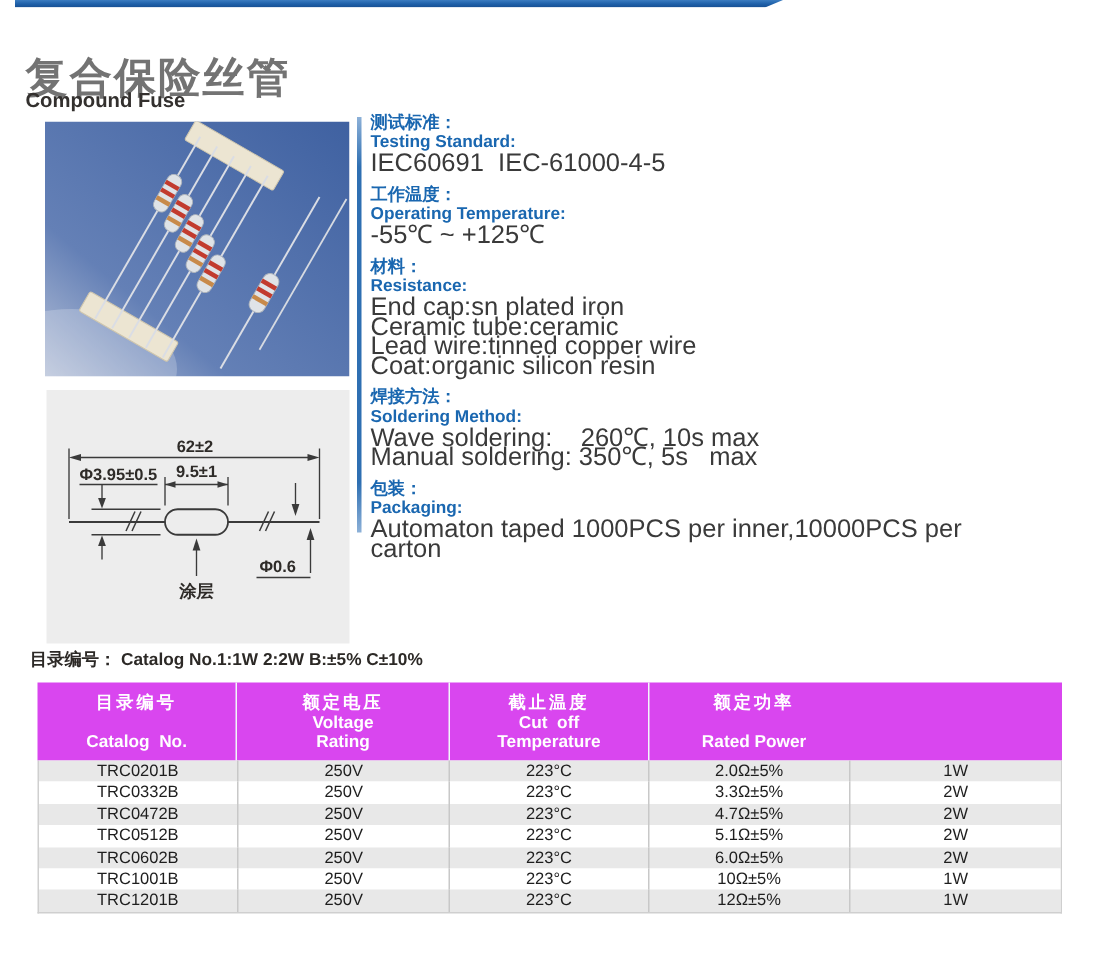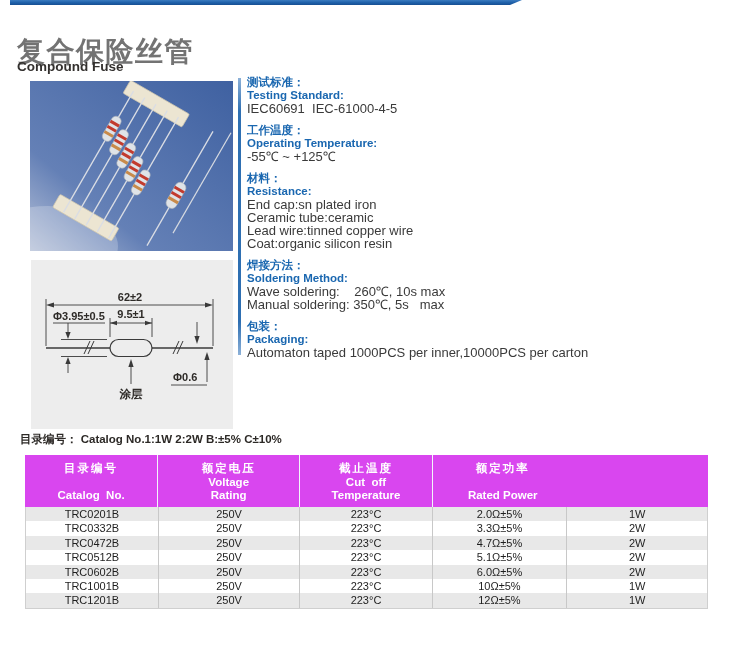--- a/index.html
+++ b/index.html
@@ -15,21 +15,21 @@
   .title-en { position:absolute; left:17px; top:59px; font-size:13.5px; font-weight:bold; color:#33302e; }
 
   .photo { position:absolute; left:30px; top:81px; width:203px; height:170px; }
   .drawing { position:absolute; left:31px; top:260px; width:202px; height:169px; background:#ededed; }
 
   .spec-rule { position:absolute; left:238px; top:78px; width:3px; height:277px;
     background:linear-gradient(180deg,#8db1d8 0%,#2e6fb2 12%,#2e6fb2 88%,#8db1d8 100%); }
   .specs { position:absolute; left:247px; top:58px; width:400px;margin-top:18px; }
   .spec-block { margin-bottom:9px; }
   .spec-label { font-size:11.5px; line-height:13px; font-weight:bold; color:#1a67b0; }
-  .spec-line  { font-size:13px; line-height:13px; color:#3a3a3a; white-space:pre-wrap; }
+  .spec-line  { font-size:17px; line-height:13px; color:#3a3a3a; white-space:pre-wrap; }
 
   .catalog-note { position:absolute; left:20px; top:432px; font-size:11.5px; font-weight:bold; color:#2c2926; }
 
   .spec-table { position:absolute; left:25px; top:455px; width:683px; }
   .thead { display:flex; height:52px; background:#d946ef; color:#fff; }
   .th { display:flex; flex-direction:column; justify-content:space-between; align-items:center;
     text-align:center; padding:6px 0 5px; }
   .th-zh { font-size:11.5px; font-weight:bold; letter-spacing:2px; }
   .th-en { font-size:11.5px; font-weight:bold; line-height:13px; white-space:pre; }
   .th:not(:last-child) { border-right:1.5px solid #f2f6fa; }

